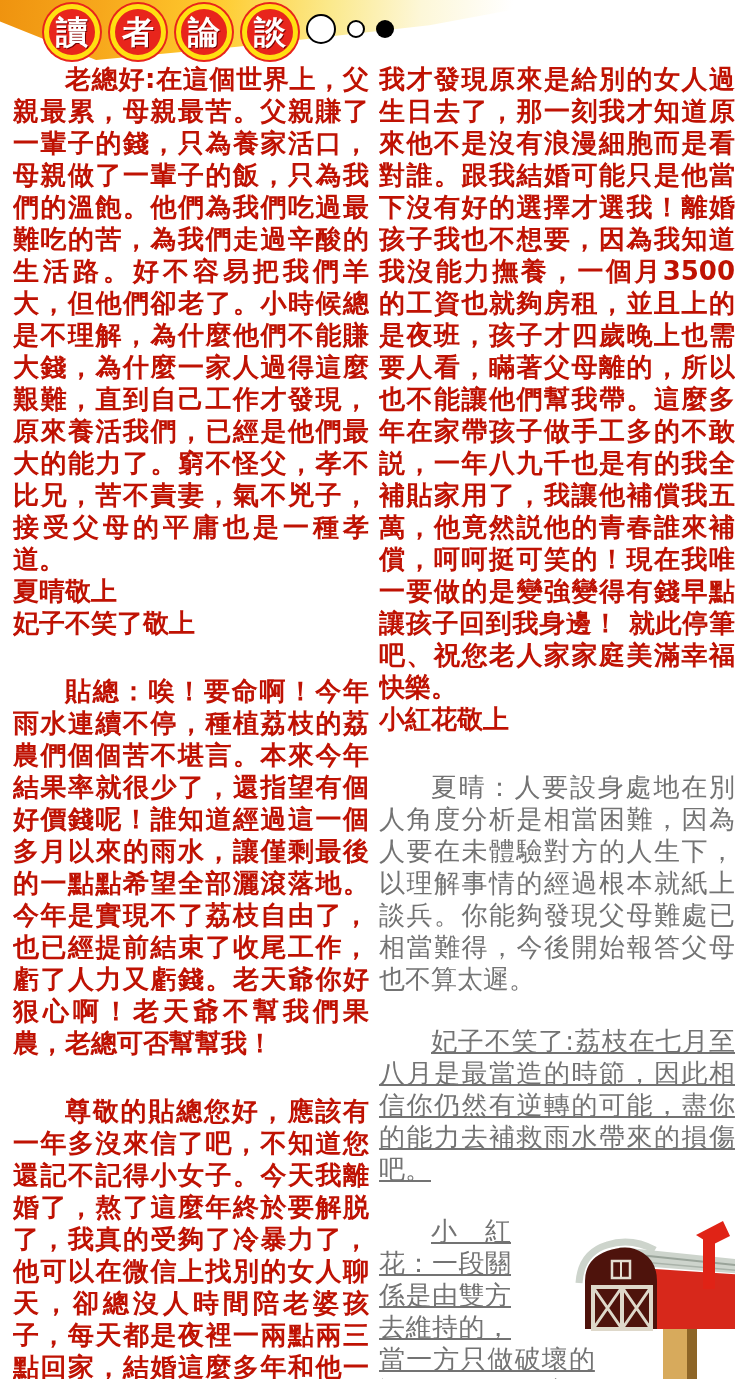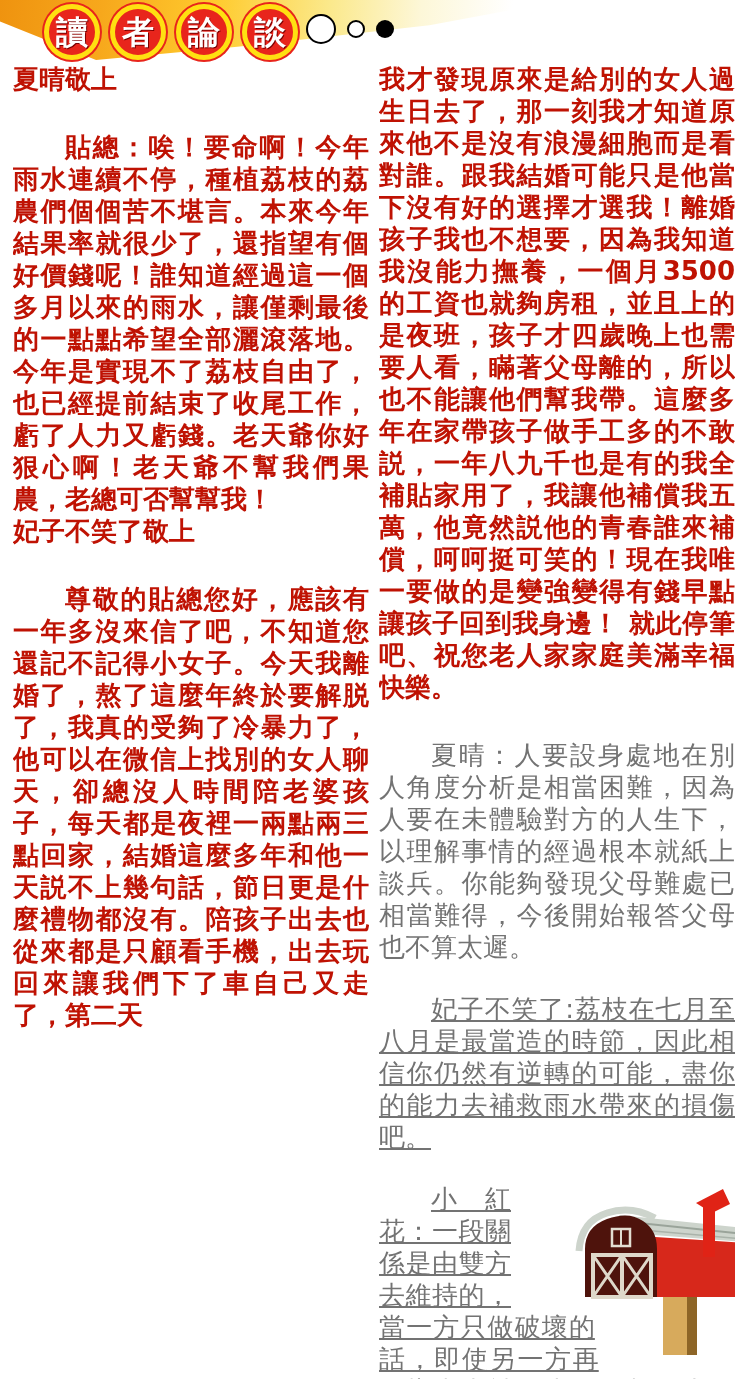--- a/index.html
+++ b/index.html
@@ -70,28 +70,30 @@
   </div>
 
   <div class="dots">
     <span class="dot-large"></span>
     <span class="dot-small"></span>
     <span class="dot-filled"></span>
   </div>
 
 
   <div class="col col-left">
+    <p class="letter indent">老總好:在這個世界上，父親最累，母親最苦。父親賺了一輩子的錢，只為養家活口，母親做了一輩子的飯，只為我們的溫飽。他們為我們吃過最難吃的苦，為我們走過辛酸的生活路。好不容易把我們羊大，但他們卻老了。小時候總是不理解，為什麼他們不能賺大錢，為什麼一家人過得這麼艱難，直到自己工作才發現，原來養活我們，已經是他們最大的能力了。窮不怪父，孝不比兄，苦不責妻，氣不兇子，接受父母的平庸也是一種孝道。</p>
     <p class="letter sig">夏晴敬上</p>
+    <p class="letter sig">妃子不笑了敬上</p>
     <p class="letter indent gap-lg">貼總：唉！要命啊！今年雨水連續不停，種植荔枝的荔農們個個苦不堪言。本來今年結果率就很少了，還指望有個好價錢呢！誰知道經過這一個多月以來的雨水，讓僅剩最後的一點點希望全部灑滾落地。今年是實現不了荔枝自由了，也已經提前結束了收尾工作，虧了人力又虧錢。老天爺你好狠心啊！老天爺不幫我們果農，老總可否幫幫我！</p>
-    <p class="letter sig">妃子不笑了敬上</p>
     <p class="letter indent gap-lg">尊敬的貼總您好，應該有一年多沒來信了吧，不知道您還記不記得小女子。今天我離婚了，熬了這麼年終於要解脱了，我真的受夠了冷暴力了，他可以在微信上找別的女人聊天，卻總沒人時間陪老婆孩子，每天都是夜裡一兩點兩三點回家，結婚這麼多年和他一天説不上幾句話，節日更是什麼禮物都沒有。陪孩子出去也從來都是只顧看手機，出去玩回來讓我們下了車自己又走了，第二天</p>
   </div>
 
   <div class="col col-right">
     <p class="letter">我才發現原來是給別的女人過生日去了，那一刻我才知道原來他不是沒有浪漫細胞而是看對誰。跟我結婚可能只是他當下沒有好的選擇才選我！離婚孩子我也不想要，因為我知道我沒能力撫養，一個月3500的工資也就夠房租，並且上的是夜班，孩子才四歲晚上也需要人看，瞞著父母離的，所以也不能讓他們幫我帶。這麼多年在家帶孩子做手工多的不敢説，一年八九千也是有的我全補貼家用了，我讓他補償我五萬，他竟然説他的青春誰來補償，呵呵挺可笑的！現在我唯一要做的是變強變得有錢早點讓孩子回到我身邊！ 就此停筆吧、祝您老人家家庭美滿幸福快樂。</p>
+    <p class="letter sig">小紅花敬上</p>
 
     <p class="reply indent gap-lg">夏晴：人要設身處地在別人角度分析是相當困難，因為人要在未體驗對方的人生下，以理解事情的經過根本就紙上談兵。你能夠發現父母難處已相當難得，今後開始報答父母也不算太遲。</p>
     <p class="reply indent gap-md">妃子不笑了:荔枝在七月至八月是最當造的時節，因此相信你仍然有逆轉的可能，盡你的能力去補救雨水帶來的損傷吧。</p>
 
     <p class="reply indent gap-md">
       <span class="mailbox-wrap">
         <svg width="218" height="170" viewBox="0 0 218 170" xmlns="http://www.w3.org/2000/svg">
 
           <rect x="94" y="106" width="28" height="64" fill="#d7aa5c"></rect>
           <rect x="118" y="106" width="10" height="64" fill="#8d6527"></rect>

